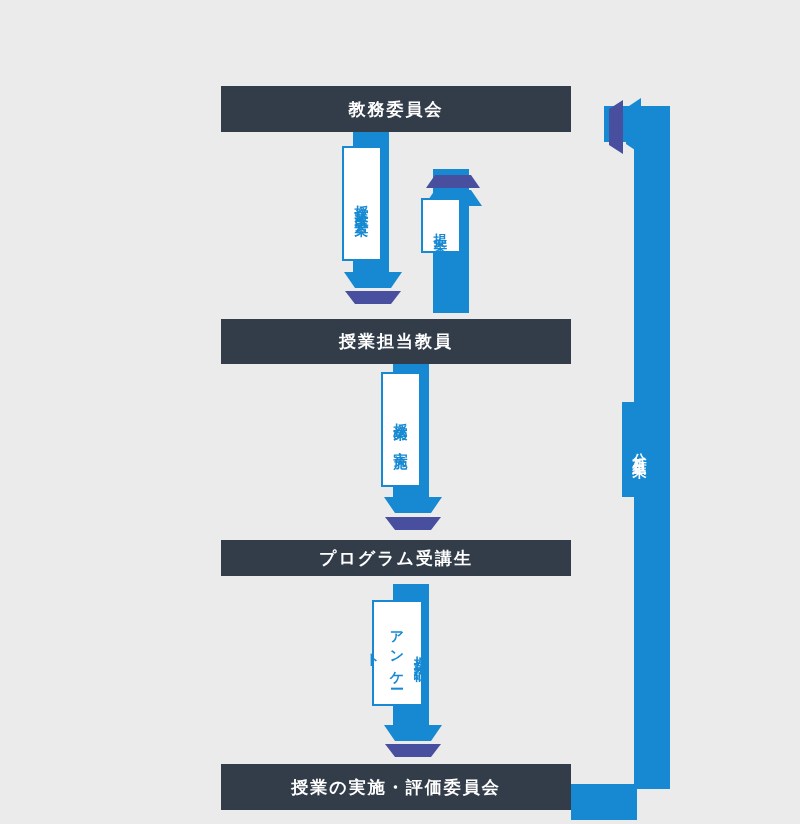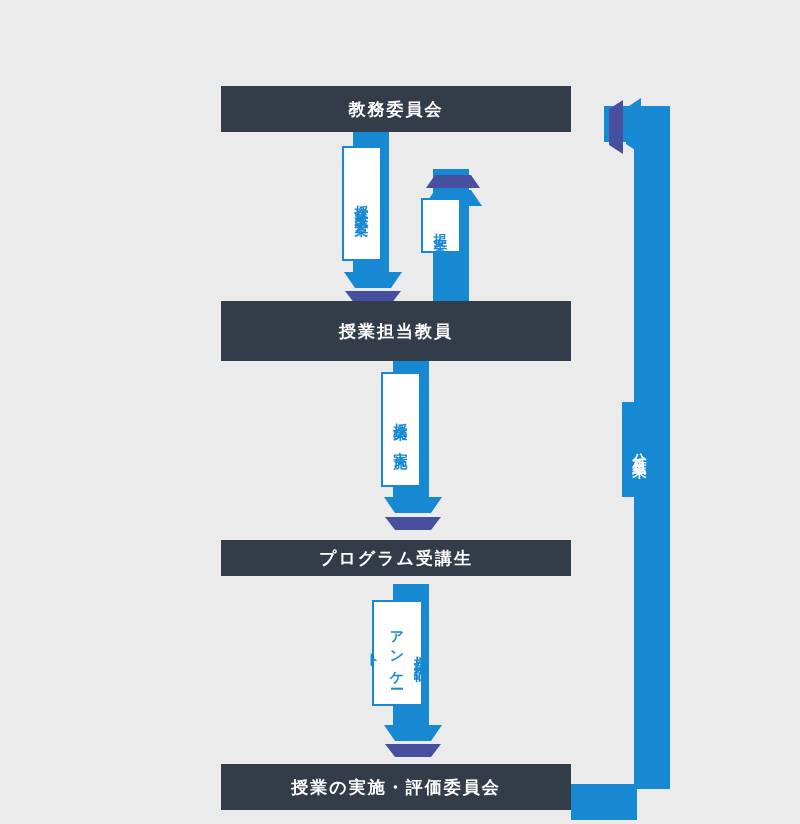--- a/index.html
+++ b/index.html
@@ -65,21 +65,21 @@
   .tri.up-purple{border-left:9px solid transparent;border-right:9px solid transparent;border-bottom:13px solid var(--arrow-purple);}
   .tri.left-blue{border-top:10px solid transparent;border-bottom:10px solid transparent;border-right:15px solid var(--arrow-blue);}
   .tri.left-purple{border-top:9px solid transparent;border-bottom:9px solid transparent;border-right:14px solid var(--arrow-purple);}
 </style>
 </head>
 <body>
 
 <div class="canvas">
 
   <div class="node" style="top:50px;">教務委員会</div>
-  <div class="node" style="top:265px;height:60px;">授業担当教員</div>
+  <div class="node" style="top:283px;height:45px;">授業担当教員</div>
   <div class="node" style="top:504px;height:28px;">プログラム受講生</div>
   <div class="node" style="top:728px;">授業の実施・評価委員会</div>
 
   <div class="line" style="left:317px;top:96px;width:5px;height:141px;"></div>
   <div class="edge-label" style="left:306px;top:110px;width:30px;height:115px;">授業改善案</div>
   <div class="tri down-blue" style="left:308px;top:236px;"></div>
   <div class="tri down-purple" style="left:309px;top:255px;"></div>
 
   <div class="tri up-purple" style="left:390px;top:103px;"></div>
   <div class="tri up-blue" style="left:388px;top:118px;"></div>

